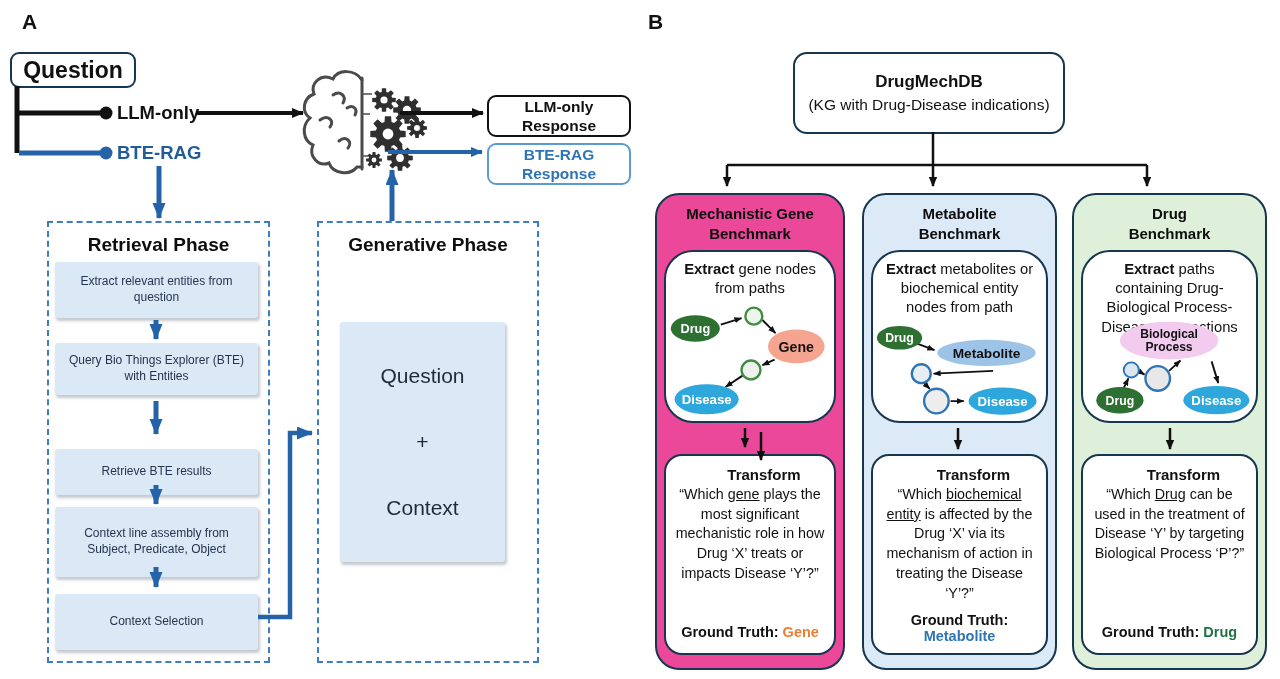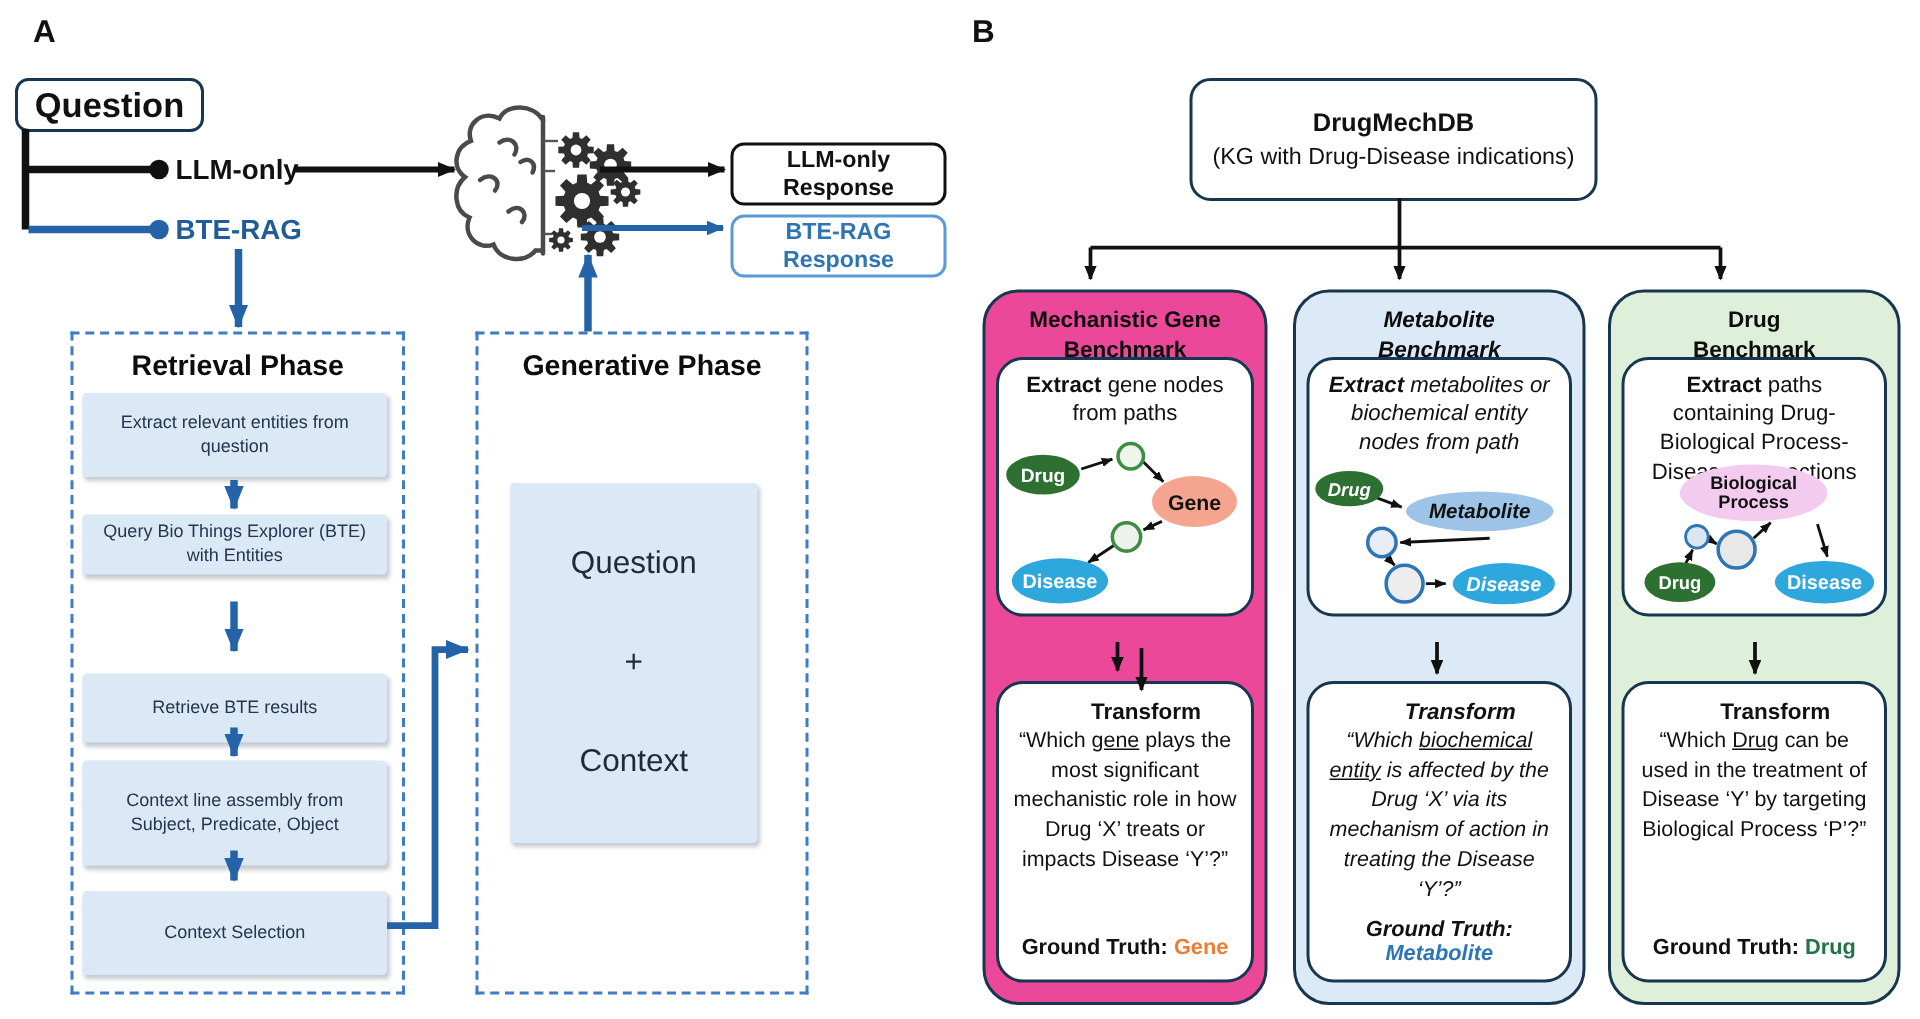--- a/index.html
+++ b/index.html
@@ -36,21 +36,21 @@
     border-radius:14px;background:#fff;z-index:2;display:flex;flex-direction:column;
     align-items:center;justify-content:center;text-align:right;}
   .root-line1{font-size:17px;font-weight:bold;}
   .root-line2{font-size:15.5px;margin-top:4px;}
   .bench-card{top:193px;height:477px;border:2.5px solid #17364F;border-radius:24px;
     z-index:1;box-sizing:border-box;}
   .bench-title{position:absolute;left:0;right:0;top:9px;text-align:center;
     font-size:15px;font-weight:bold;line-height:1.3;color:#0d0d0d;}
   .inner-box{position:absolute;left:7px;right:7px;border:2.5px solid #17364F;
     border-radius:18px;background:#fff;box-sizing:border-box;overflow:hidden;}
-  .extract-box{top:43px;height:173px;}
+  .extract-box{top:55px;height:173px;border-radius:29px;}
   .transform-box{top:259px;height:201px;}
   .extract-text{margin-top:8px;text-align:center;font-size:14.8px;line-height:1.3;
     padding:0 8px;}
   .graph-svg{position:absolute;left:1px;right:1px;bottom:1px;}
   .tf-title{margin-top:10px;text-align:center;font-size:15px;font-weight:bold;padding-left:28px;}
   .tf-quote{margin-top:2px;text-align:center;font-size:14.3px;line-height:1.38;
     padding:0 9px;}
   .uline{text-decoration:underline;}
   .gt{position:absolute;left:0;right:0;bottom:13px;text-align:center;
     font-size:14.5px;font-weight:bold;}
@@ -158,21 +158,21 @@
   </div>
   <div class="abs resp-box resp-rag">
     <span>BTE-RAG</span>
     <span>Response</span>
   </div>
 
   <div class="abs phase-box" style="left:47px;top:221px;width:219px;height:438px;">
     <div class="phase-title">Retrieval Phase</div>
   </div>
   <div class="abs step-box" style="top:262px;height:56px;">Extract relevant entities from question</div>
-  <div class="abs step-box" style="top:343px;height:40px;">Query Bio Things Explorer (BTE) with Entities</div>
+  <div class="abs step-box" style="top:343px;height:52px;">Query Bio Things Explorer (BTE) with Entities</div>
   <div class="abs step-box" style="top:437px;height:46px;margin-top:12px;">Retrieve BTE results</div>
   <div class="abs step-box" style="top:507px;height:70px;">Context line assembly from Subject, Predicate, Object</div>
   <div class="abs step-box" style="top:594px;height:56px;">Context Selection</div>
 
   <div class="abs phase-box" style="left:317px;top:221px;width:218px;height:438px;">
     <div class="phase-title">Generative Phase</div>
   </div>
   <div class="abs qc-box">
     <span>Question</span>
     <span>+</span>
@@ -215,21 +215,21 @@
       <div class="tf-quote">
         <span>“Which </span><span class="uline">gene</span><span> plays the most significant mechanistic role in how Drug ‘X’ treats or impacts Disease ‘Y’?”</span>
       </div>
       <div class="gt">
         <span>Ground Truth:</span>
         <span class="gt-val" style="color: rgb(237, 125, 49);">Gene</span>
       </div>
     </div>
   </div>
 
-  <div class="abs bench-card" style="left: 862px; width: 195px; background-color: rgb(220, 233, 246); font-style: italic;">
+  <div class="abs bench-card" style="left: 862px; width: 195px; background-color: rgb(220, 233, 246);">
     <div class="bench-title">
       <span>Metabolite</span><br>
       <span>Benchmark</span>
     </div>
     <div class="inner-box extract-box">
       <div class="extract-text">
         <b>Extract</b><span> metabolites or biochemical entity nodes from path</span>
       </div>
       <svg class="graph-svg" height="100" width="100%" viewBox="0 0 183 100" preserveAspectRatio="xMidYMax meet">
         <path d="M45,19 L64,26" stroke="#111" stroke-width="2" marker-end="url(#arrSmall)"></path>

